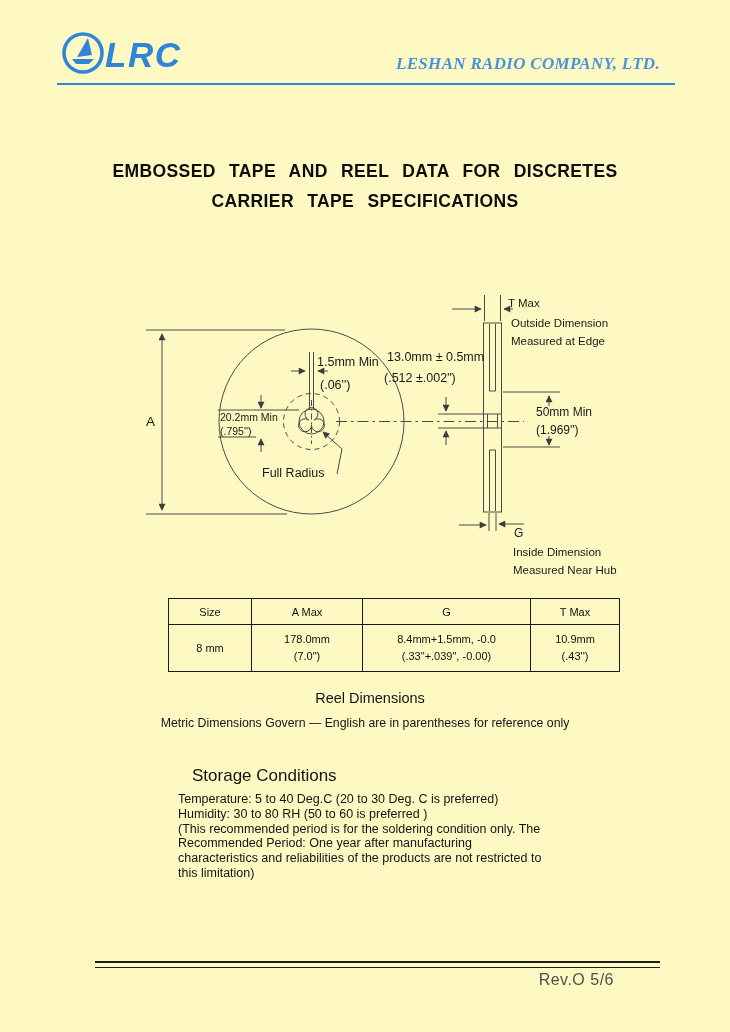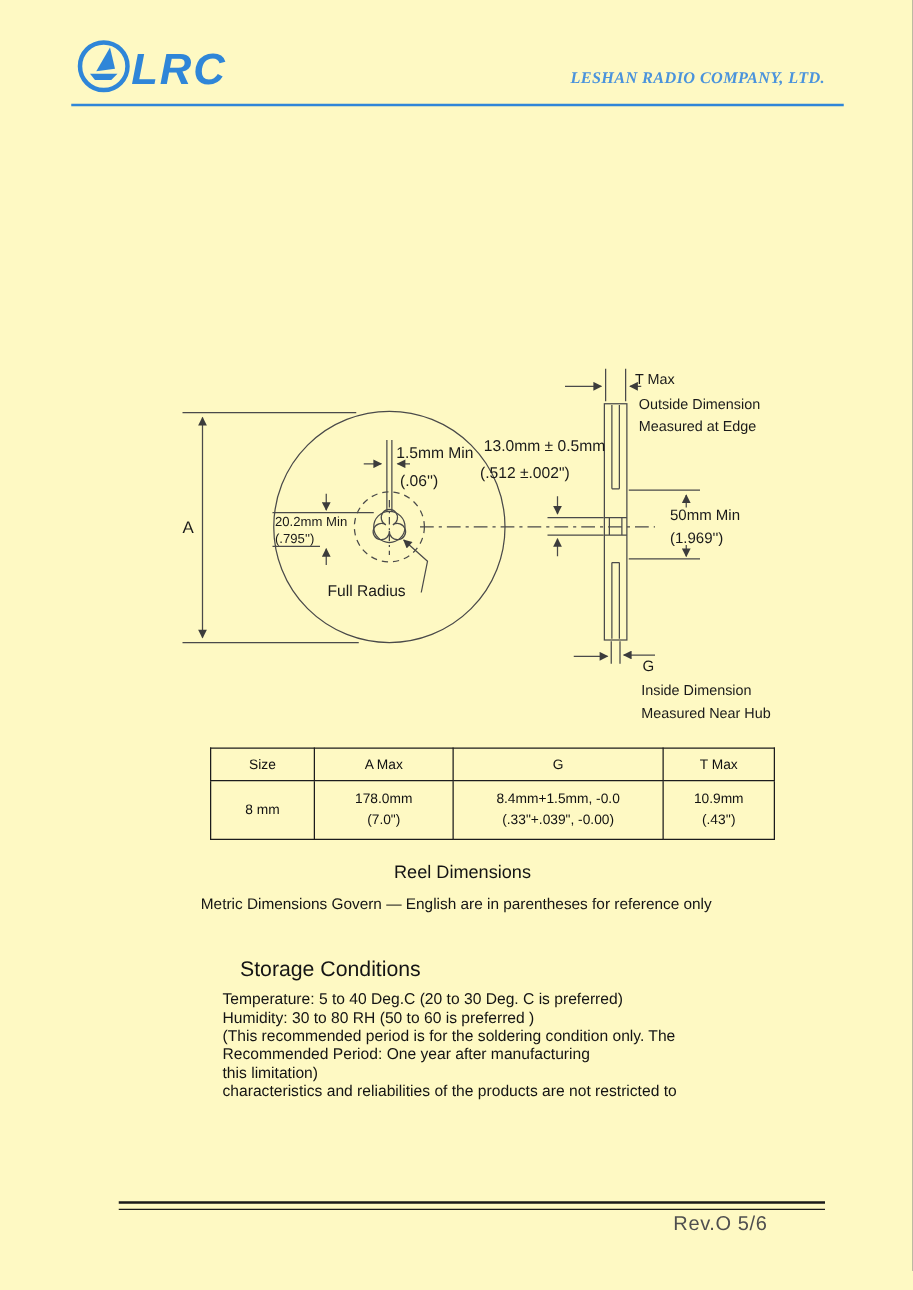--- a/index.html
+++ b/index.html
@@ -6,21 +6,21 @@
   .page{
     position:relative;width:730px;height:1032px;background:#fef9c3;
     margin:0 auto;overflow:hidden;
     font-family:"Liberation Sans","DejaVu Sans",sans-serif;color:#111;
   }
   
   .logo-svg{position:absolute;left:60px;top:26px;width:132px;height:54px;}
   .company-name{
     position:absolute;right:70px;top:54px;
     font-family:"Liberation Serif","DejaVu Serif",serif;
-    font-style:italic;font-weight:bold;font-size:13px;color:#4a93dc;
+    font-style:italic;font-weight:bold;font-size:17px;color:#4a93dc;
     letter-spacing:0.3px;white-space:nowrap;
   }
   .header-rule{position:absolute;left:57px;top:83px;width:618px;height:2px;background:#2f86d8;}
   
   .doc-title{
     position:absolute;left:0;top:156px;width:730px;text-align:center;
     font-size:17.5px;font-weight:bold;letter-spacing:0.4px;word-spacing:8px;
     line-height:30px;color:#0d0d0d;
   }
   
@@ -54,20 +54,24 @@
 
   <svg class="logo-svg" viewBox="0 0 132 54" aria-hidden="true">
     <circle cx="23" cy="27" r="19" fill="none" stroke="#2f86d8" stroke-width="3.6"></circle>
     <path d="M17,31 L28,12 L32,29 Z" fill="#2f86d8"></path>
     <path d="M12,33 L34,33 L29,38 L16,38 Z" fill="#2f86d8"></path>
     <text x="45" y="41" font-size="35" font-weight="bold" font-style="italic" letter-spacing="1.5" fill="#2f86d8" font-family="Liberation Sans, DejaVu Sans, sans-serif">LRC</text>
   </svg>
   <div class="company-name">LESHAN RADIO COMPANY, LTD.</div>
   <div class="header-rule"></div>
 
+  <div class="doc-title">
+    <div>EMBOSSED  TAPE  AND  REEL  DATA  FOR  DISCRETES</div>
+    <div>CARRIER  TAPE  SPECIFICATIONS</div>
+  </div>
 
   <svg class="diagram-svg" viewBox="130 285 560 300">
     <defs>
       <marker id="arr" viewBox="0 0 10 10" refX="9" refY="5" markerWidth="9" markerHeight="7" markerUnits="userSpaceOnUse" orient="auto-start-reverse">
         <path d="M0,0 L10,5 L0,10 Z" fill="#3c3c3c"></path>
       </marker>
     </defs>
 
     <g>
       <path class="dl" d="M146,330 H285"></path>
@@ -161,20 +165,20 @@
 
   <div class="table-title">Reel Dimensions</div>
   <div class="metric-note">Metric Dimensions Govern — English are in parentheses for reference only</div>
 
   <div class="storage-heading">Storage Conditions</div>
   <div class="storage-lines">
     <div>Temperature: 5 to 40 Deg.C (20 to 30 Deg. C is preferred)</div>
     <div>Humidity: 30 to 80 RH (50 to 60 is preferred )</div>
     <div>(This recommended period is for the soldering condition only. The</div>
     <div>Recommended Period: One year after manufacturing</div>
+    <div>characteristics and reliabilities of the products are not restricted to</div>
     <div>this limitation)</div>
-    <div>characteristics and reliabilities of the products are not restricted to</div>
   </div>
 
   <div class="footer-rule"></div>
   <div class="footer-rev">Rev.O  5/6</div>
 
 </div>
 
 </body></html>

